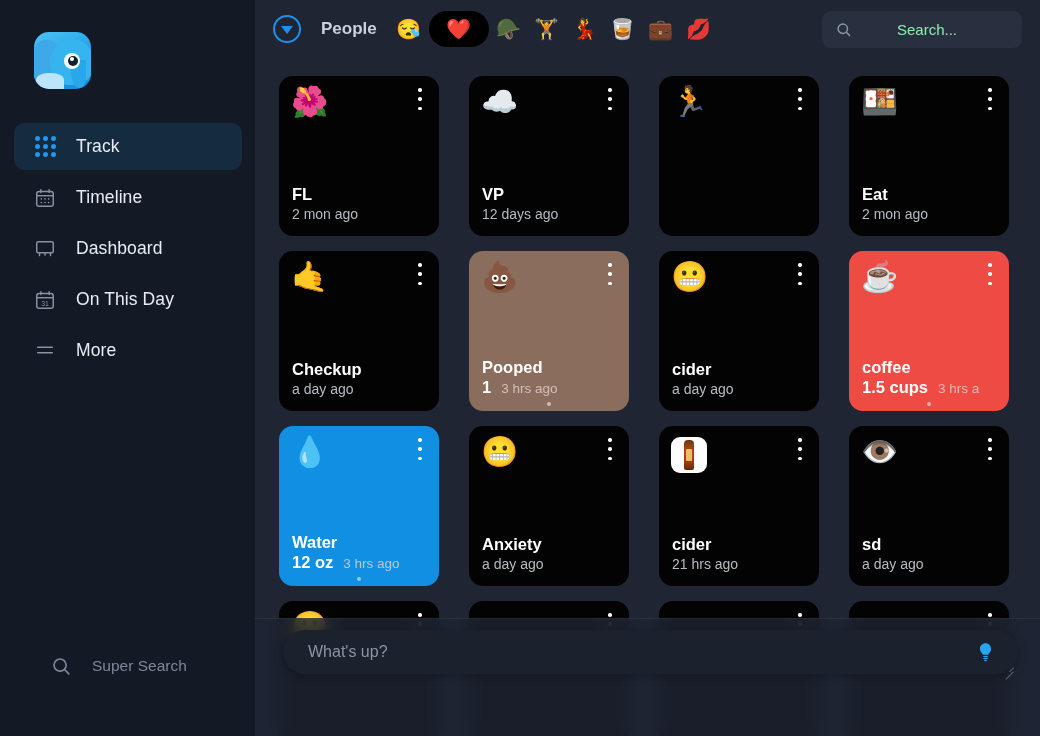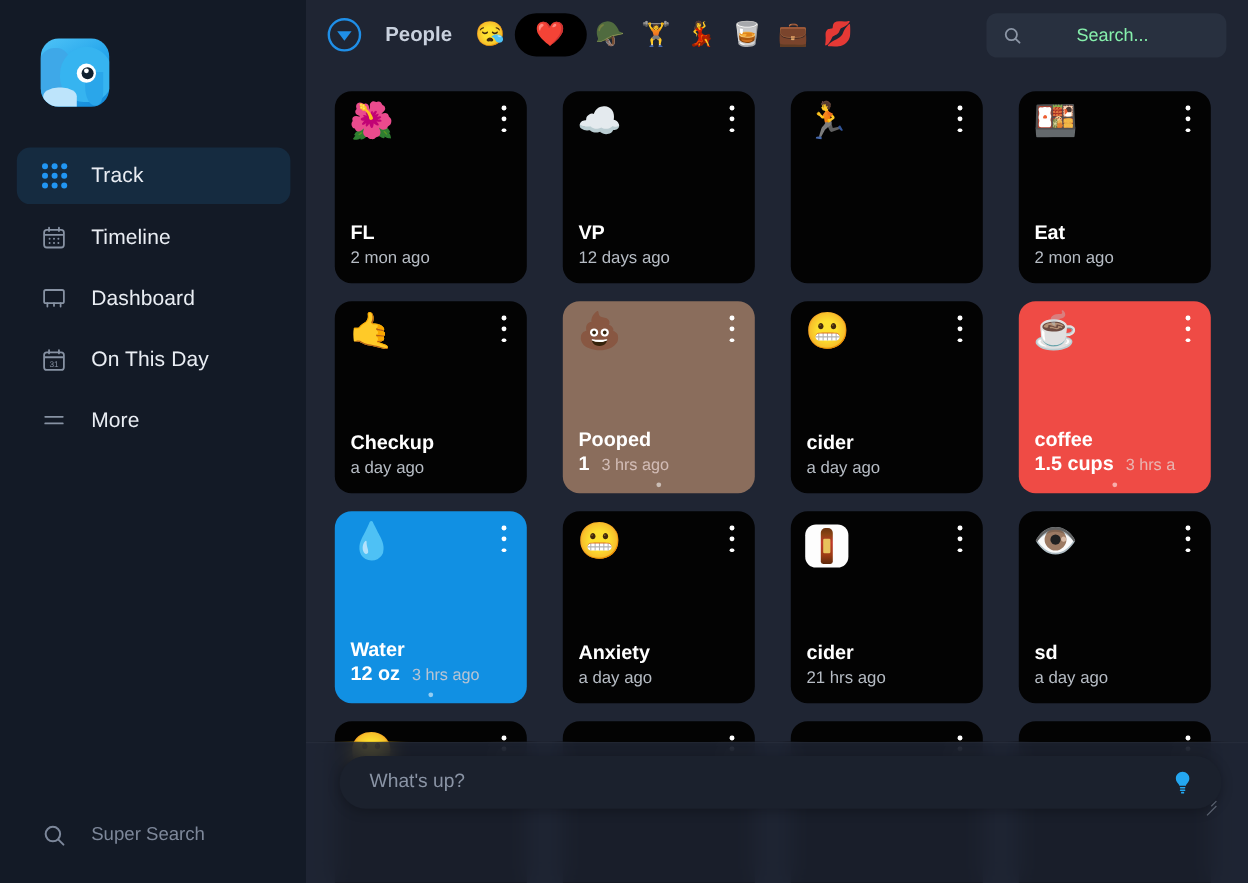--- a/index.html
+++ b/index.html
@@ -73,22 +73,22 @@
   .badge {
     margin-left: 10px; background: #f7d98c; color: #7c4a12;
     font-size: 11.5px; font-weight: 700; border-radius: 9px;
     padding: 2px 7px 3px; line-height: 1;
   }
   
   .dotgrid { display: grid; grid-template-columns: repeat(3,5px); gap: 3px; }
   .dotgrid i { width: 5px; height: 5px; border-radius: 50%; background: #2196f3; display: block; }
 
   #super-search {
-    position: absolute; left: 0; bottom: 28px; width: 255px;
-    display: flex; align-items: center; padding-left: 34px; cursor: pointer;
+    position: absolute; left: 0; bottom: 58px; width: 255px;
+    display: flex; align-items: center; padding-left: 50px; cursor: pointer;
   }
   #super-search .sico { width: 24px; height: 24px; color: #7c879a; margin-right: 18px; display:flex; align-items:center;}
   #super-search .slabel { font-size: 15.5px; color: #7d8799; }
 
   
   #main { flex: 1 1 auto; position: relative; height: 736px; background: #1f2533; overflow: hidden; }
 
   #topbar {
     height: 58px; display: flex; align-items: center; padding: 0 18px 0 18px;
     position: relative; z-index: 5;

